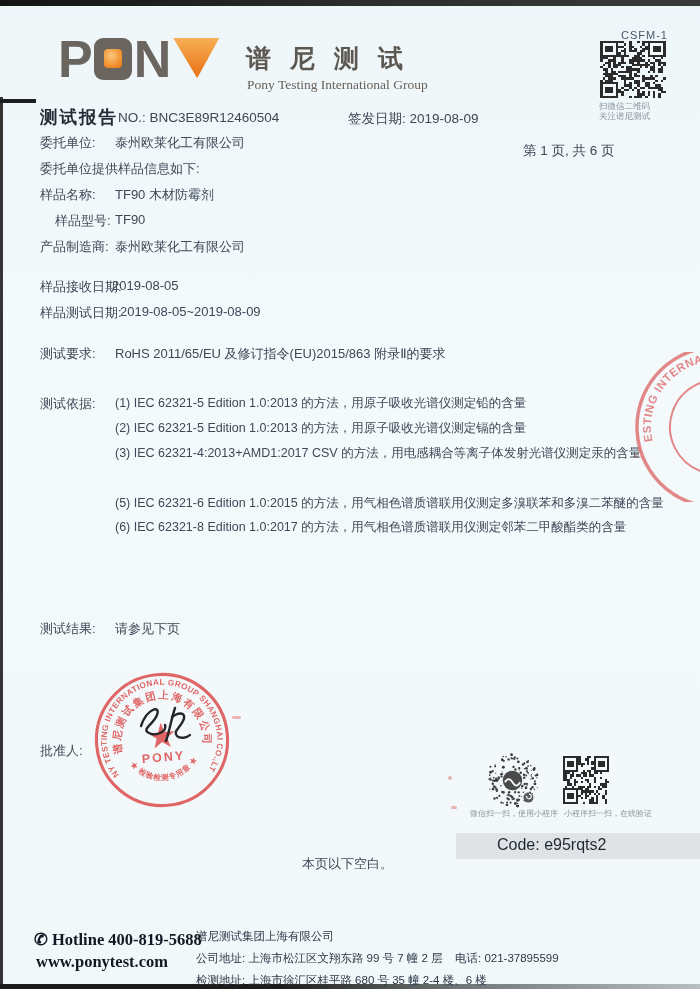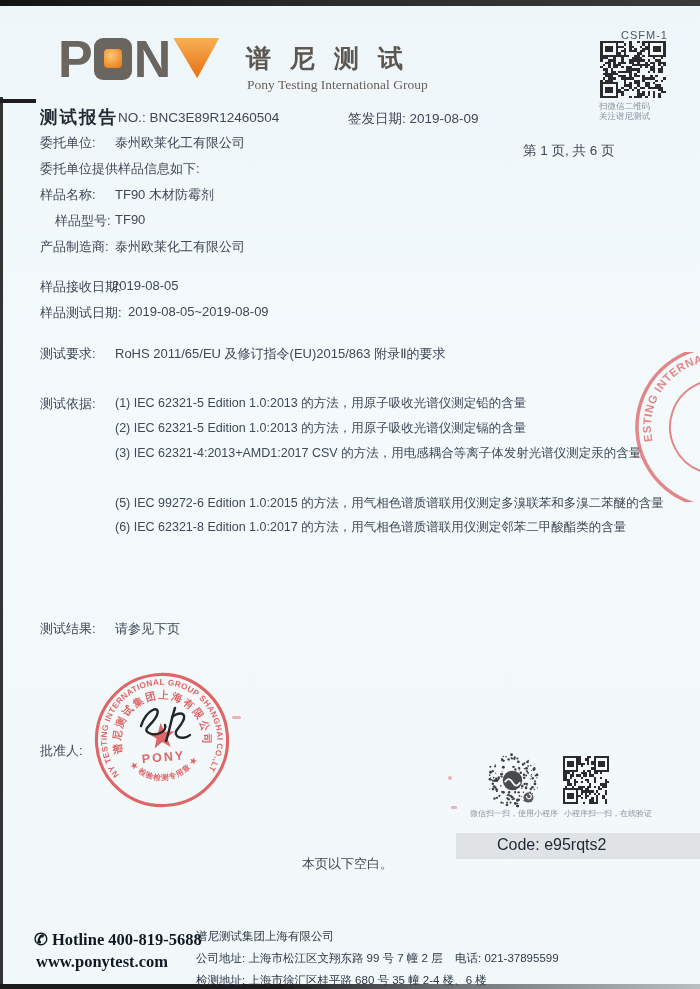--- a/index.html
+++ b/index.html
@@ -343,30 +343,30 @@
   <div class="abs t" style="left:40px;top:212px;margin-left:15px;">样品型号:</div>
   <div class="abs t" style="left:115px;top:212px;">TF90</div>
 
   <div class="abs t" style="left:40px;top:238px;">产品制造商:</div>
   <div class="abs t" style="left:115px;top:238px;">泰州欧莱化工有限公司</div>
 
   <div class="abs t" style="left:40px;top:278px;">样品接收日期:</div>
   <div class="abs t" style="left:112px;top:278px;">2019-08-05</div>
 
   <div class="abs t" style="left:40px;top:304px;">样品测试日期:</div>
-  <div class="abs t" style="left:128px;top:304px;">2019-08-05~2019-08-09</div>
+  <div class="abs t" style="left:120px;top:304px;">2019-08-05~2019-08-09</div>
 
   <div class="abs t" style="left:40px;top:345px;">测试要求:</div>
   <div class="abs t" style="left:115px;top:345px;">RoHS 2011/65/EU 及修订指令(EU)2015/863 附录Ⅱ的要求</div>
 
   <div class="abs t" style="left:40px;top:395px;">测试依据:</div>
   <div class="abs basis-item" style="top:395px;">(1) IEC 62321-5 Edition 1.0:2013 的方法，用原子吸收光谱仪测定铅的含量</div>
   <div class="abs basis-item" style="top:420px;">(2) IEC 62321-5 Edition 1.0:2013 的方法，用原子吸收光谱仪测定镉的含量</div>
   <div class="abs basis-item" style="top:445px;text-align:right;">(3) IEC 62321-4:2013+AMD1:2017 CSV 的方法，用电感耦合等离子体发射光谱仪测定汞的含量</div>
-  <div class="abs basis-item" style="top:495px;">(5) IEC 99272-6 Edition 1.0:2015 的方法，用气相色谱质谱联用仪测定多溴联苯和多溴二苯醚的含量</div>
+  <div class="abs basis-item" style="top:495px;">(5) IEC 62321-6 Edition 1.0:2015 的方法，用气相色谱质谱联用仪测定多溴联苯和多溴二苯醚的含量</div>
   <div class="abs basis-item" style="top:519px;">(6) IEC 62321-8 Edition 1.0:2017 的方法，用气相色谱质谱联用仪测定邻苯二甲酸酯类的含量</div>
 
   <div class="abs t" style="left:40px;top:620px;">测试结果:</div>
   <div class="abs t" style="left:115px;top:620px;">请参见下页</div>
 
   <div class="abs t" style="left:40px;top:742px;">批准人:</div>
 
   <div class="abs stamp">
     <svg viewBox="0 0 200 200">
       <defs>

